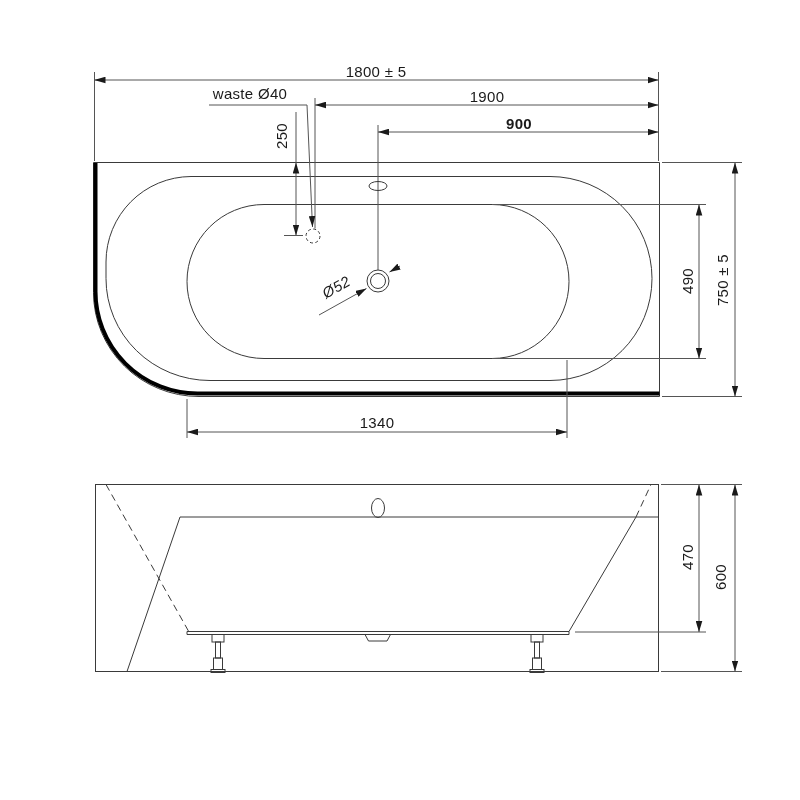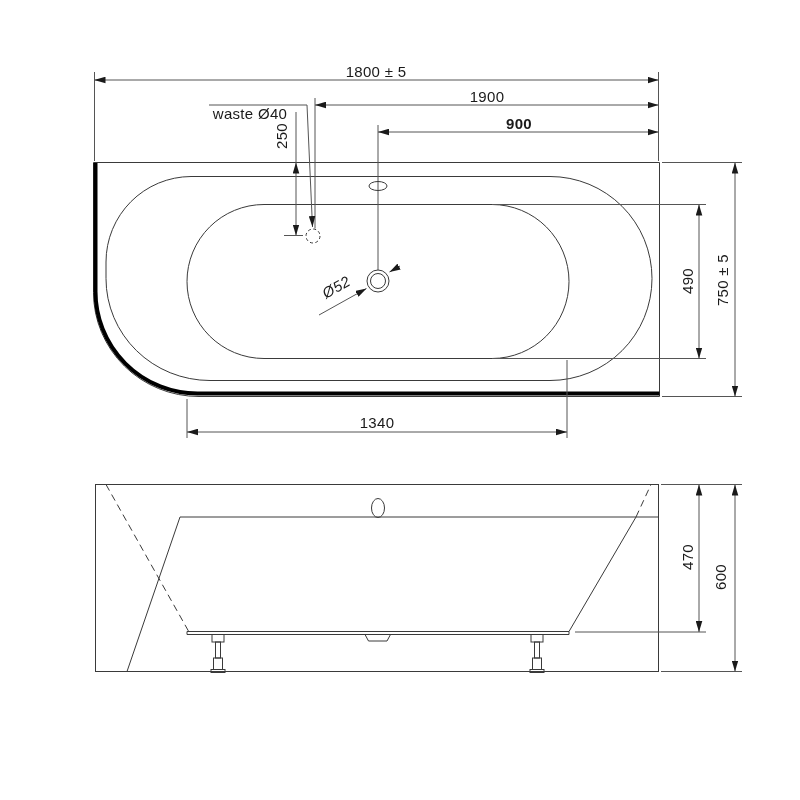--- a/index.html
+++ b/index.html
@@ -115,21 +115,21 @@
         <line class="dimln" x1="699" y1="484.5" x2="699" y2="632" marker-start="url(#arr)" marker-end="url(#arr)"></line>
         <line class="dimln" x1="661" y1="671.5" x2="742" y2="671.5"></line>
         <line class="dimln" x1="735" y1="484.5" x2="735" y2="671.5" marker-start="url(#arr)" marker-end="url(#arr)"></line>
       </g>
     </g>
   </svg>
 
   <span class="lbl" style="left:376px;top:71px;">1800 ± 5</span>
   <span class="lbl" style="left:487px;top:96px;">1900</span>
   <span class="lbl" style="left:519px;top:123px;font-weight:bold;">900</span>
-  <span class="lbl" style="left:250px;top:93px;margin-top:20px;">waste Ø40</span>
+  <span class="lbl" style="left:250px;top:93px;">waste Ø40</span>
   <span class="lbl rot" style="left:281px;top:136px;">250</span>
   <span class="lbl rot52" style="left:336px;top:287px;">Ø52</span>
   <span class="lbl rot" style="left:687px;top:281px;">490</span>
   <span class="lbl rot" style="left:722px;top:280px;">750 ± 5</span>
   <span class="lbl" style="left:377px;top:422px;">1340</span>
   <span class="lbl rot" style="left:687px;top:557px;">470</span>
   <span class="lbl rot" style="left:720px;top:577px;">600</span>
 
 </div>
 

